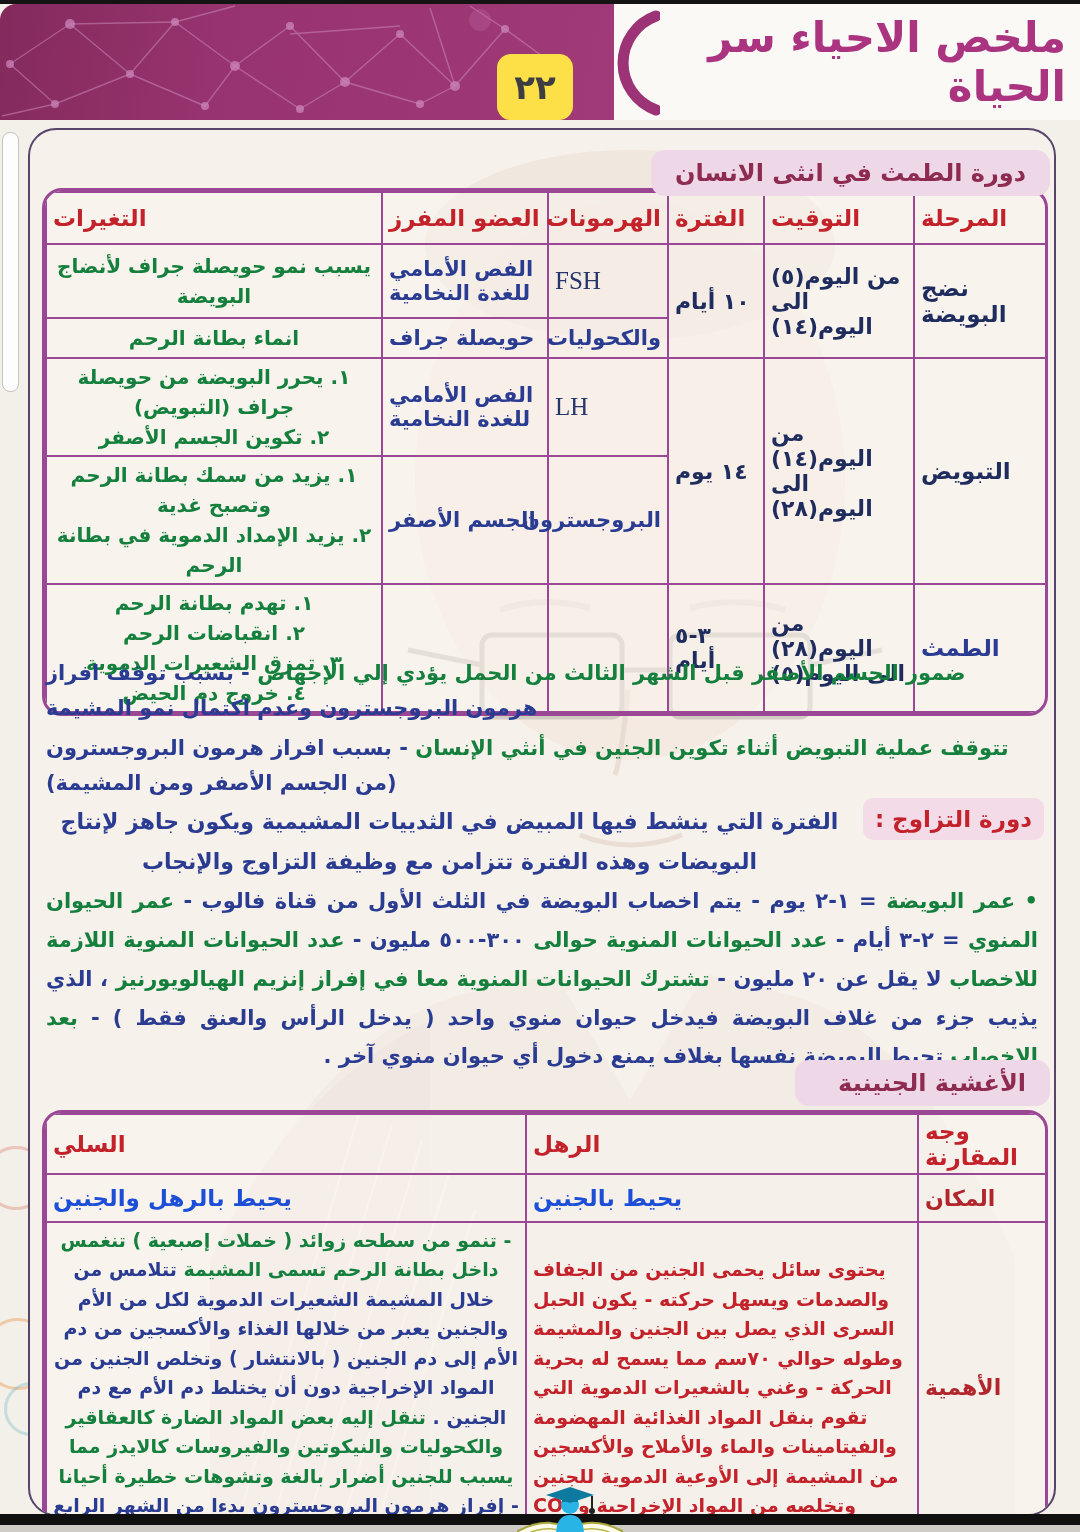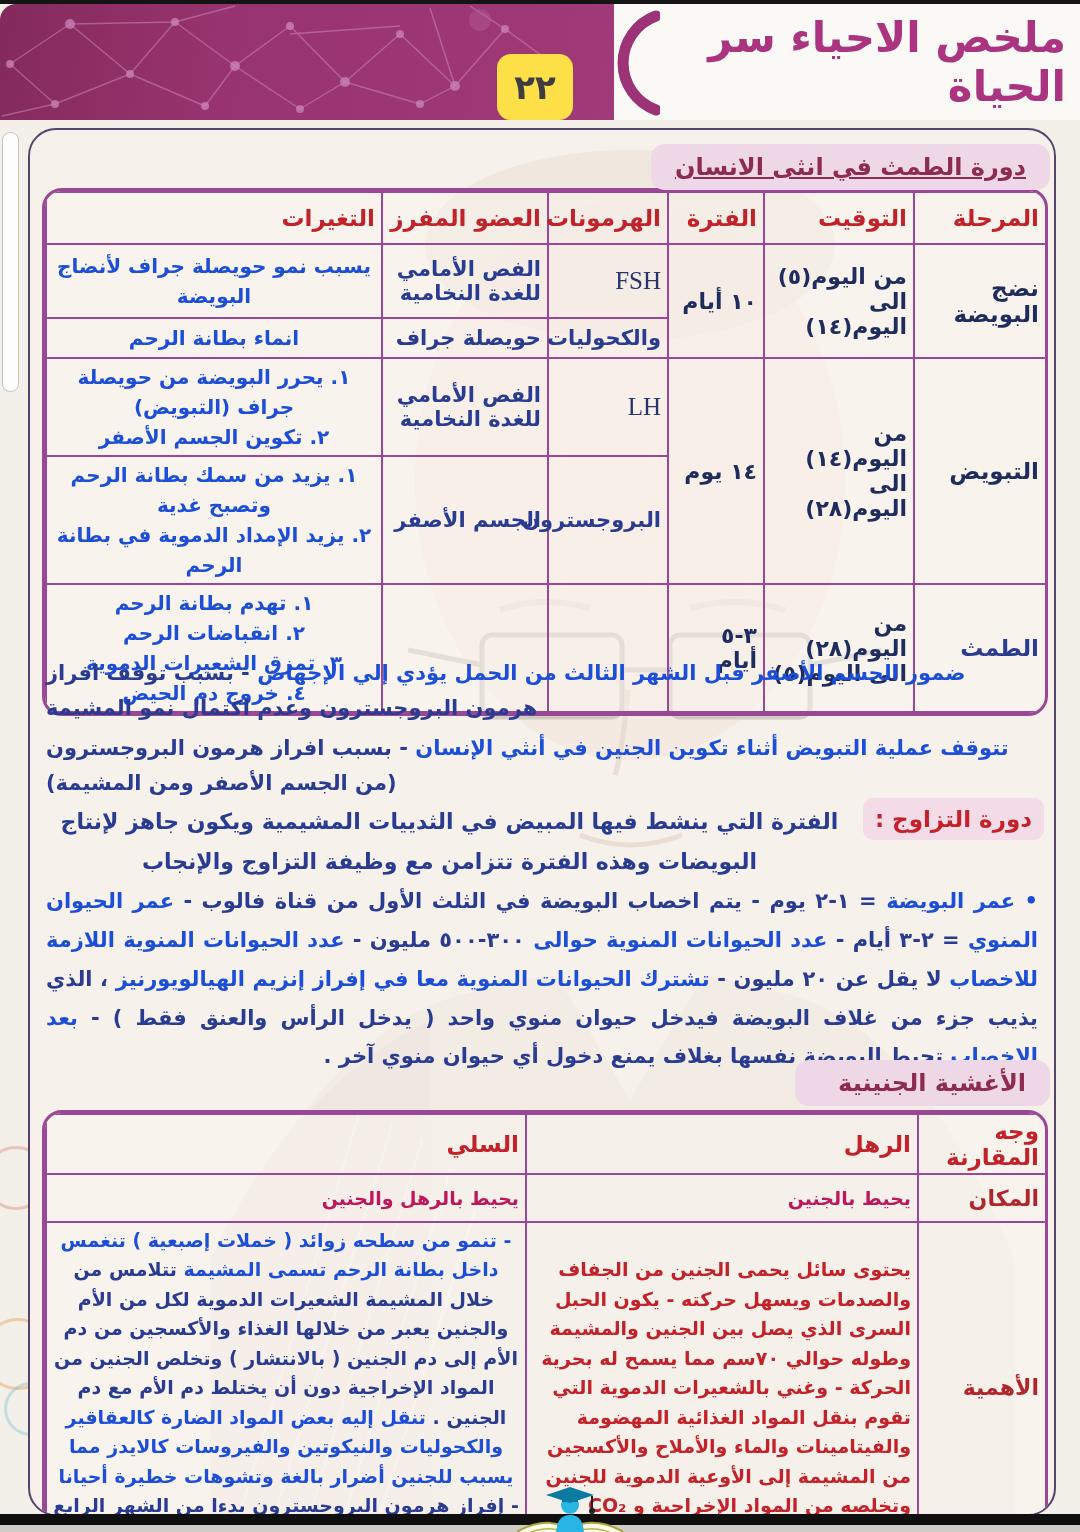--- a/index.html
+++ b/index.html
@@ -34,44 +34,44 @@
   .ring3{left:4px;top:1382px;width:48px;height:48px;border:3px solid rgba(110,186,198,.35);}
 
   
   .wrapper{position:absolute;left:28px;top:128px;width:1024px;height:1384px;
     border:2px solid #57446b;border-radius:28px;background:#f6f1ea;overflow:hidden;}
   .watermark{position:absolute;inset:0;pointer-events:none;}
 
   .pill{position:absolute;background:#eed7e7;border-radius:14px;color:#8e2b50;
     font-weight:bold;font-size:24px;display:flex;align-items:center;justify-content:center;
     direction:rtl;padding:0 24px;height:46px;z-index:2;}
-  .pill1{right:4px;top:14px;text-decoration:underline;}
+  .pill1{right:4px;top:20px;}
   .pill2{right:4px;top:930px;padding-left:43px;}
 
   
   .tblwrap{position:absolute;left:12px;width:1000px;border:3px solid #9a4795;border-radius:20px;
     overflow:hidden;background:rgba(250,246,240,.45);z-index:1;}
   .tbl1{top:58px;}
   .tbl2{top:980px;}
   table{width:100%;border-collapse:collapse;direction:rtl;table-layout:fixed;}
-  td{border:2px solid #9a4795;text-align:right;vertical-align:middle;padding:3px 6px;}
+  td{border:2px solid #9a4795;text-align:left;vertical-align:middle;padding:3px 6px;}
   tr.thead td{color:#c3222a;font-weight:bold;font-size:23px;height:44px;}
   td.navy{color:#1f2c5e;font-weight:bold;font-size:22px;}
   td.blue,span.blue{color:#2a3b92;font-weight:bold;}
   td.blue{font-size:21px;}
-  td.red,span.red{color:#1d4ed8;font-weight:bold;}
+  td.red,span.red{color:#15803d;font-weight:bold;}
   td.red{font-size:20px;}
   td.changes{white-space:pre-line;line-height:1.5;text-align:center;}
   td.latin{font-family:"Liberation Serif",serif;font-size:25px;color:#26366b;}
   td.stage{font-size:23px;}
   td.aspect-h{color:#c3222a;}
   td.amnion-h{color:#9b2c35;font-weight:bold;}
   td.chorion-h{color:#22356e;font-weight:bold;}
   td.loclabel{color:#b0262c;font-weight:bold;font-size:22px;}
-  td.locval{color:#be185d;font-weight:bold;font-size:19px;}
+  td.locval{color:#1d4ed8;font-weight:bold;font-size:23px;}
   td.implabel{color:#b0262c;font-weight:bold;font-size:22px;}
   td.imp-amnion{color:#c3222a;font-weight:bold;font-size:19px;line-height:1.55;}
   td.imp-chorion{font-size:19px;line-height:1.55;font-weight:bold;text-align:center;}
 
   
   .notes{position:absolute;right:16px;left:16px;top:526px;direction:rtl;text-align:left;
     font-weight:bold;font-size:21px;line-height:1.65;z-index:1;}
   .note-line{margin-bottom:6px;}
   .mating{position:absolute;right:10px;left:16px;top:668px;direction:rtl;display:flex;
     align-items:flex-start;gap:10px;z-index:1;}

